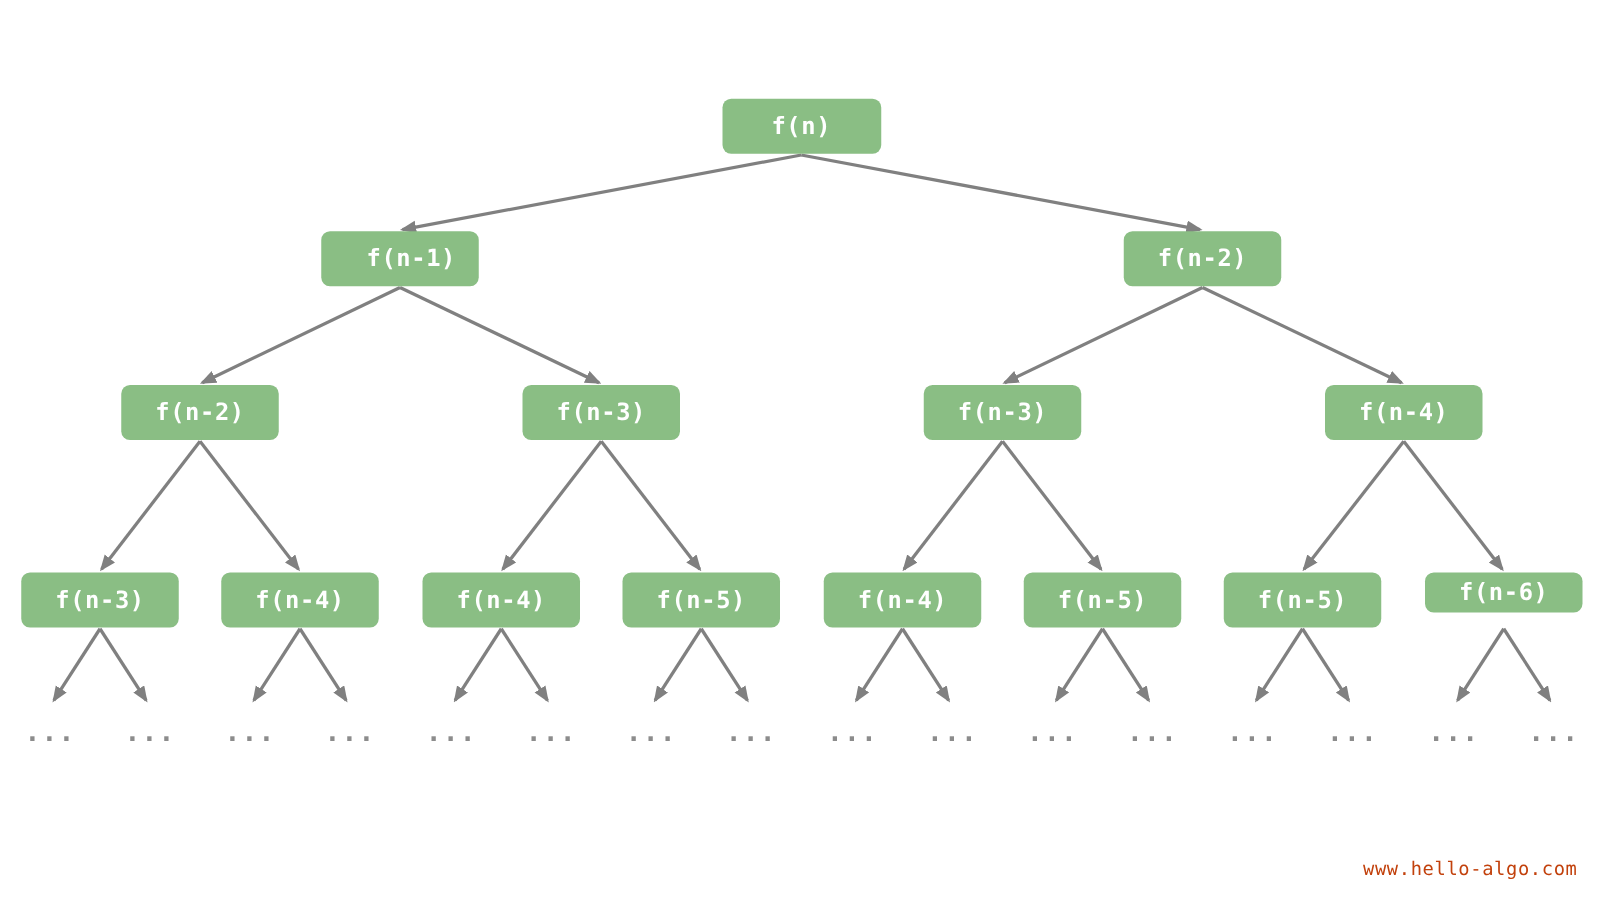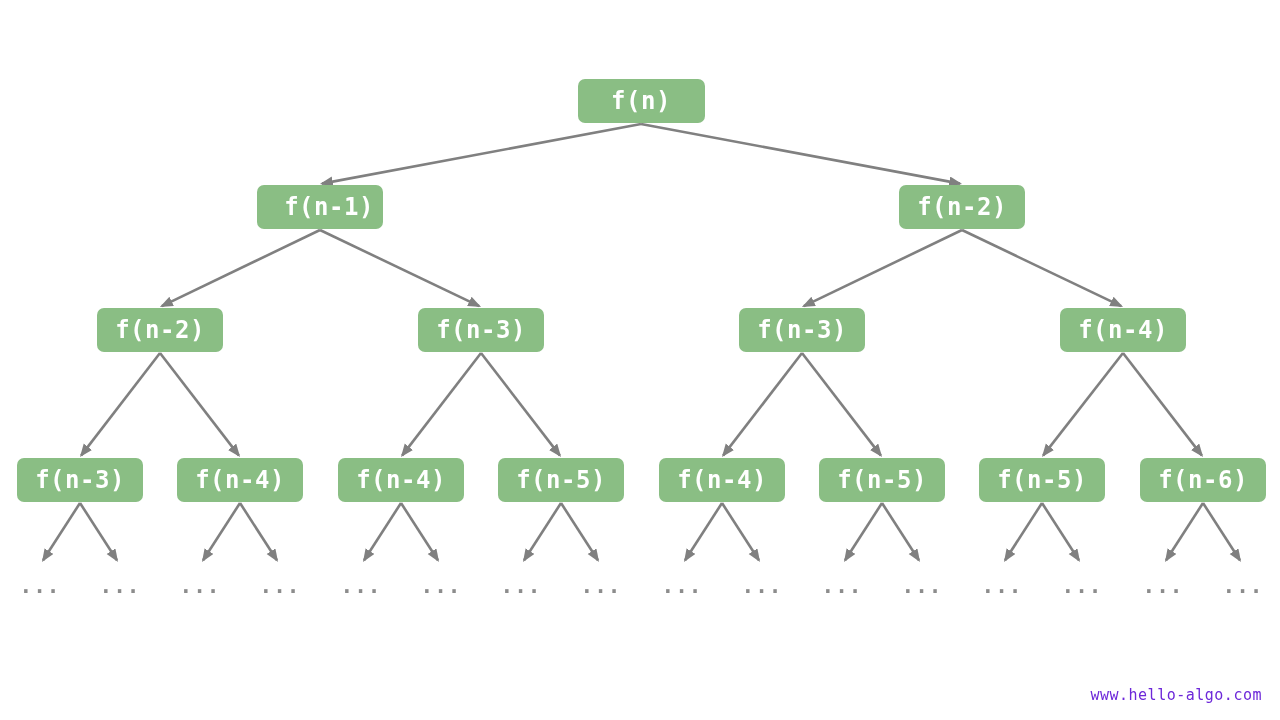--- a/index.html
+++ b/index.html
@@ -30,21 +30,21 @@
   .node {
     position: absolute;
     box-sizing: border-box;
     background: #8ABE84;
     border-radius: 7px;
     color: #ffffff;
     display: flex;
     align-items: center;
     justify-content: center;
     font-family: "DejaVu Sans Mono", "Liberation Mono", monospace;
-    font-size: 24px;
+    font-size: 19px;
     font-weight: 700;
     letter-spacing: 0.5px;
     white-space: nowrap;
     z-index: 2;
     text-align: right;
   }
   .ellipsis {
     position: absolute;
     color: #8c8c8c;
     font-family: "DejaVu Sans Mono", "Liberation Mono", monospace;
@@ -52,21 +52,21 @@
     font-weight: 700;
     line-height: 1;
     letter-spacing: 1px;
     z-index: 2;
     transform: translate(-50%, -50%);
   }
   #watermark {
     position: absolute;
     right: 18px;
     bottom: 16px;
-    color: #6d28d9;
+    color: #c2410c;
     font-family: "DejaVu Sans Mono", "Liberation Mono", monospace;
     font-size: 15px;
     letter-spacing: 0.5px;
     z-index: 2;
     margin-left: 12px;
   }
 </style>
 </head>
 <body>
 
@@ -120,21 +120,21 @@
       <div class="node" style="left: 418px; top: 308px; width: 126px; height: 44px; background: rgb(138, 190, 132); color: rgb(255, 255, 255);">f(n-3)</div>
       <div class="node" style="left: 739px; top: 308px; width: 126px; height: 44px; background: rgb(138, 190, 132); color: rgb(255, 255, 255);">f(n-3)</div>
       <div class="node" style="left: 1060px; top: 308px; width: 126px; height: 44px; background: rgb(138, 190, 132); color: rgb(255, 255, 255);">f(n-4)</div>
       <div class="node" style="left: 17px; top: 458px; width: 126px; height: 44px; background: rgb(138, 190, 132); color: rgb(255, 255, 255);">f(n-3)</div>
       <div class="node" style="left: 177px; top: 458px; width: 126px; height: 44px; background: rgb(138, 190, 132); color: rgb(255, 255, 255);">f(n-4)</div>
       <div class="node" style="left: 338px; top: 458px; width: 126px; height: 44px; background: rgb(138, 190, 132); color: rgb(255, 255, 255);">f(n-4)</div>
       <div class="node" style="left: 498px; top: 458px; width: 126px; height: 44px; background: rgb(138, 190, 132); color: rgb(255, 255, 255);">f(n-5)</div>
       <div class="node" style="left: 659px; top: 458px; width: 126px; height: 44px; background: rgb(138, 190, 132); color: rgb(255, 255, 255);">f(n-4)</div>
       <div class="node" style="left: 819px; top: 458px; width: 126px; height: 44px; background: rgb(138, 190, 132); color: rgb(255, 255, 255);">f(n-5)</div>
       <div class="node" style="left: 979px; top: 458px; width: 126px; height: 44px; background: rgb(138, 190, 132); color: rgb(255, 255, 255);">f(n-5)</div>
-      <div class="node" style="left: 1140px; top: 458px; width: 126px; height: 44px; background: rgb(138, 190, 132); color: rgb(255, 255, 255);">f(n-6)</div>
+      <div class="node" style="left: 1140px; top: 458px; width: 126px; height: 32px; background: rgb(138, 190, 132); color: rgb(255, 255, 255);">f(n-6)</div>
     </div>
   <div id="ellipses">
       <div class="ellipsis" style="left: 40px; top: 586px; color: rgb(140, 140, 140);">...</div>
       <div class="ellipsis" style="left: 120px; top: 586px; color: rgb(140, 140, 140);">...</div>
       <div class="ellipsis" style="left: 200px; top: 586px; color: rgb(140, 140, 140);">...</div>
       <div class="ellipsis" style="left: 280px; top: 586px; color: rgb(140, 140, 140);">...</div>
       <div class="ellipsis" style="left: 361px; top: 586px; color: rgb(140, 140, 140);">...</div>
       <div class="ellipsis" style="left: 441px; top: 586px; color: rgb(140, 140, 140);">...</div>
       <div class="ellipsis" style="left: 521px; top: 586px; color: rgb(140, 140, 140);">...</div>
       <div class="ellipsis" style="left: 601px; top: 586px; color: rgb(140, 140, 140);">...</div>

